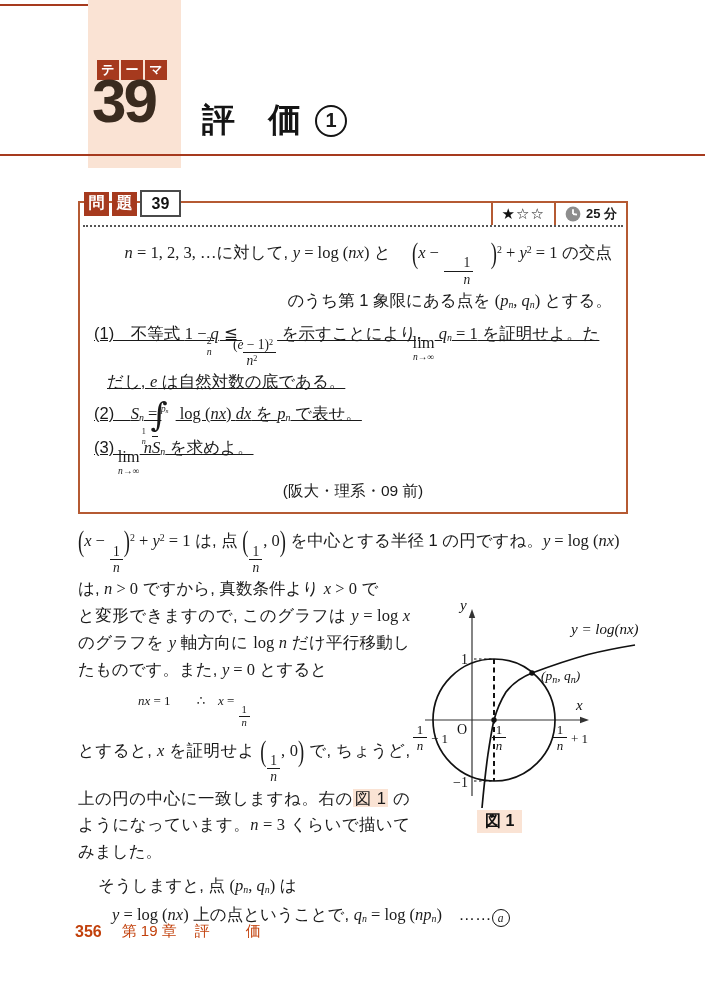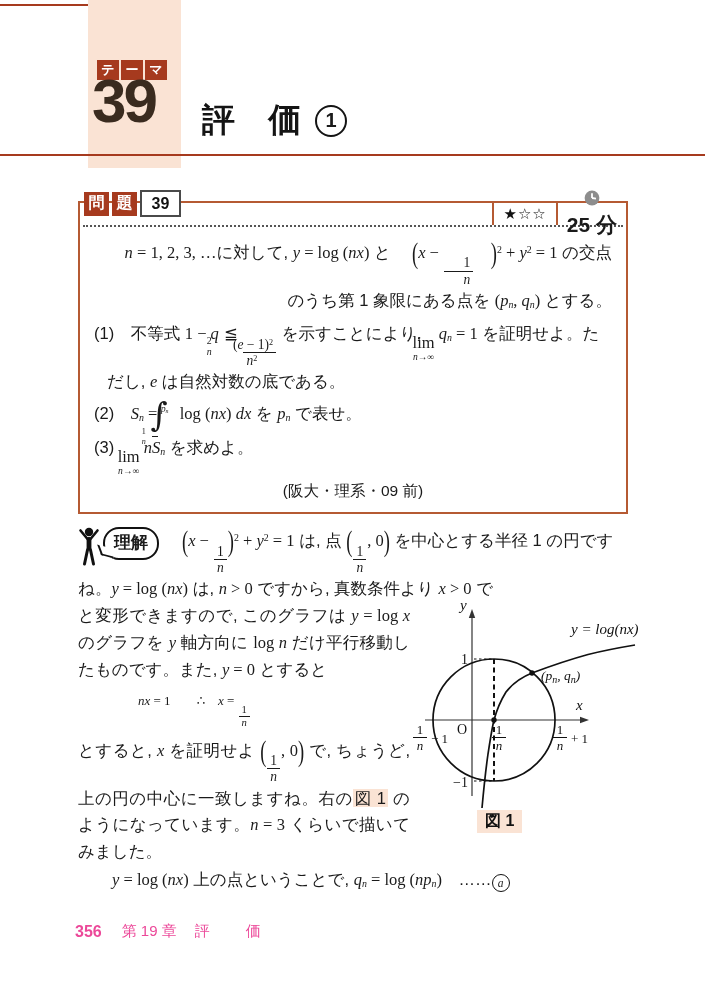--- a/index.html
+++ b/index.html
@@ -25,44 +25,44 @@
         border:2px solid #b55a33;background:#fff;}
   .pbadges{position:absolute;left:4px;top:-13px;display:flex;align-items:center;gap:3px;}
   .pbadges .bq{width:25px;height:24px;background:#a63a1e;color:#fff;font-weight:bold;font-size:16px;
         display:flex;align-items:center;justify-content:center;}
   .pbadges .bn{width:37px;height:23px;background:#fff;border:2px solid #4a4a4a;color:#111;
         font-weight:bold;font-size:16px;display:flex;align-items:center;justify-content:center;}
   .pstrip{position:relative;height:22px;}
   .pcells{position:absolute;right:0;top:0;height:22px;display:flex;}
   .pcell{display:flex;align-items:center;border-left:2px solid #b55a33;padding:0 9px;}
   .stars{font-size:15px;letter-spacing:1px;color:#111;}
-  .ptime{font-size:21px;font-weight:bold;display:flex;align-items:center;gap:5px;flex-direction:column;}
+  .ptime{font-size:13px;font-weight:bold;display:flex;align-items:center;gap:5px;}
   .dotrule{border-top:2px dotted #555;margin:0 3px;}
   .pbody{padding:12px 14px 9px 14px;font-size:16.5px;line-height:1.6;}
   .pintro{text-indent:1em;margin:0 0 6px 0;text-align:right;}
-  .pitem{margin:3px 0;padding-left:13px;text-indent:-13px;}
+  .pitem{margin:3px 0;padding-left:13px;text-indent:-13px;text-decoration:underline;}
   .psource{text-align:center;font-size:15.5px;margin-top:3px;}
   
   .usec{margin-top:13px;font-size:16.5px;line-height:1.58;width:550px;}
   .u-head{float:left;width:96px;height:44px;display:flex;align-items:flex-start;gap:3px;margin-right:8px;}
   .bubble{border:2.2px solid #111;border-radius:16px;padding:1px 9px;font-weight:bold;font-size:17px;
         background:#fff;position:relative;white-space:nowrap;}
   .bubble::after{content:"";position:absolute;left:-5px;bottom:1px;width:9px;height:9px;background:#fff;
         border-left:2.2px solid #111;border-bottom:2.2px solid #111;transform:skewX(35deg) rotate(18deg);}
   .ueq{margin:4px 0 10px 45px;font-size:17px;}
   .ucol{width:332px;text-align:justify;margin:0;}
   .ueq2{margin:8px 0 8px 60px;font-size:13px;}
   .upara4{margin:8px 0 0 20px;clear:left;}
   .upara5{margin:2px 0 0 34px;}
   
   .figure{position:absolute;left:408px;top:596px;width:297px;}
   .figcap{position:absolute;left:69px;top:214px;background:#fae3d4;padding:1px 8px;
         font-size:16px;font-weight:bold;color:#111;}
   
-  .footer{position:absolute;left:75px;top:922px;display:flex;align-items:flex-end;font-size:15px;color:#ec4899;}
+  .footer{position:absolute;left:75px;top:922px;display:flex;align-items:flex-end;font-size:15px;color:#c2410c;}
   .footer .fpage{font-weight:bold;font-size:16px;}
   .footer .fchap{margin-left:20px;}
   .footer .ftitle{margin-left:18px;letter-spacing:2px;}
   
   .m-rm{font-family:"Liberation Serif","DejaVu Serif",serif;}
   .m-it{font-family:"Liberation Serif","DejaVu Serif",serif;font-style:italic;}
   .m-sup{font-size:0.6em;vertical-align:0.55em;font-family:"Liberation Serif",serif;}
   .m-sub{font-size:0.6em;vertical-align:-0.25em;font-family:"Liberation Serif",serif;}
   .fr{display:inline-flex;flex-direction:column;align-items:center;font-family:"Liberation Serif",serif;
       font-size:0.82em;line-height:1.12;vertical-align:-0.7em;margin:0 1px;}
@@ -159,47 +159,37 @@
             </span><span class="m-rm"> log (</span><span class="m-it">nx</span><span class="m-rm">) </span><span class="m-it">dx</span><span class="jp"> を </span><span class="m-it">p</span><span class="m-sub"><span class="m-it">n</span></span><span class="jp"> で表せ。</span></p>
         <p class="pitem"><span class="jp">(3)　</span><span class="und">
               <span class="und-m"><span class="m-rm">lim</span></span>
               <span class="und-b"><span class="m-it">n</span><span class="m-rm">→∞</span></span>
             </span><span class="m-it"> nS</span><span class="m-sub"><span class="m-it">n</span></span><span class="jp"> を求めよ。</span></p>
         <div class="psource">(阪大・理系・09 前)</div>
       </div>
     </div>
 
     <div class="usec">
-      <div class="u-head">
-        <svg width="22" height="40" viewBox="0 0 22 40">
-          <circle cx="11" cy="5" r="4.2" fill="#111"></circle>
-          <rect x="8.6" y="10" width="4.8" height="13" rx="2" fill="#111"></rect>
-          <line x1="9.5" y1="12" x2="2.5" y2="3.5" stroke="#111" stroke-width="2.6" stroke-linecap="round"></line>
-          <line x1="12.5" y1="12" x2="19.5" y2="3.5" stroke="#111" stroke-width="2.6" stroke-linecap="round"></line>
-          <line x1="9.6" y1="22.5" x2="6.5" y2="37" stroke="#111" stroke-width="3" stroke-linecap="round"></line>
-          <line x1="12.4" y1="22.5" x2="15.5" y2="37" stroke="#111" stroke-width="3" stroke-linecap="round"></line>
-        </svg>
-        <span class="bubble">理解</span>
-      </div>
       <p style="margin:0;"><span class="bp">(</span><span class="m-it">x</span><span class="m-rm"> − </span><span class="fr">
             <span class="fr-n"><span>1</span></span>
             <span class="fr-d"><span class="m-it">n</span></span>
           </span><span class="bp">)</span><span class="m-sup"><span>2</span></span><span class="m-rm"> + </span><span class="m-it">y</span><span class="m-sup"><span>2</span></span><span class="m-rm"> = 1</span><span class="jp"> は, 点 </span><span class="bp">(</span><span class="fr">
             <span class="fr-n"><span>1</span></span>
             <span class="fr-d"><span class="m-it">n</span></span>
           </span><span class="m-rm">, 0</span><span class="bp">)</span><span class="jp"> を中心とする半径 1 の円ですね。</span><span class="m-it">y</span><span class="m-rm"> = log (</span><span class="m-it">nx</span><span class="m-rm">)</span><span class="jp"> は, </span><span class="m-it">n</span><span class="m-rm"> &gt; 0</span><span class="jp"> ですから, 真数条件より </span><span class="m-it">x</span><span class="m-rm"> &gt; 0</span><span class="jp"> で</span></p>
       <p class="ucol"><span class="jp">と変形できますので, このグラフは </span><span class="m-it">y</span><span class="m-rm"> = log </span><span class="m-it">x</span><span class="jp"> のグラフを </span><span class="m-it">y</span><span class="jp"> 軸方向に </span><span class="m-rm">log </span><span class="m-it">n</span><span class="jp"> だけ平行移動したものです。また, </span><span class="m-it">y</span><span class="m-rm"> = 0</span><span class="jp"> とすると</span></p>
       <p class="ucol ueq2" style="text-align:left;"><span class="m-it">nx</span><span class="m-rm"> = 1</span><span class="jp">　　∴　</span><span class="m-it">x</span><span class="m-rm"> = </span><span class="fr">
             <span class="fr-n"><span>1</span></span>
             <span class="fr-d"><span class="m-it">n</span></span>
           </span></p>
       <p class="ucol"><span class="jp">とすると, </span><span class="m-it">x</span><span class="jp"> を証明せよ </span><span class="bp">(</span><span class="fr">
             <span class="fr-n"><span>1</span></span>
             <span class="fr-d"><span class="m-it">n</span></span>
           </span><span class="m-rm">, 0</span><span class="bp">)</span><span class="jp"> で, ちょうど, 上の円の中心に一致しますね。右の</span><span class="hl">図 1</span><span class="jp"> のようになっています。</span><span class="m-it">n</span><span class="m-rm"> = 3</span><span class="jp"> くらいで描いてみました。</span></p>
+      <p class="upara4"><span class="jp">そうしますと, 点 </span><span class="m-rm">(</span><span class="m-it">p</span><span class="m-sub"><span class="m-it">n</span></span><span class="m-rm">, </span><span class="m-it">q</span><span class="m-sub"><span class="m-it">n</span></span><span class="m-rm">)</span><span class="jp"> は</span></p>
       <p class="upara5"><span class="m-it">y</span><span class="m-rm"> = log (</span><span class="m-it">nx</span><span class="m-rm">)</span><span class="jp"> 上の点ということで, </span><span class="m-it">q</span><span class="m-sub"><span class="m-it">n</span></span><span class="m-rm"> = log (</span><span class="m-it">np</span><span class="m-sub"><span class="m-it">n</span></span><span class="m-rm">)</span><span class="jp">　……</span><span class="circ">a</span></p>
     </div>
   </div>
 
   <div class="figure">
     <svg width="297" height="218" viewBox="0 0 297 218">
 
       <line x1="17" y1="124" x2="176" y2="124" stroke="#333" stroke-width="1.2"></line>
       <polygon points="181,124 172,120.8 172,127.2" fill="#333"></polygon>
       <line x1="64" y1="20" x2="64" y2="200" stroke="#333" stroke-width="1.2"></line>

